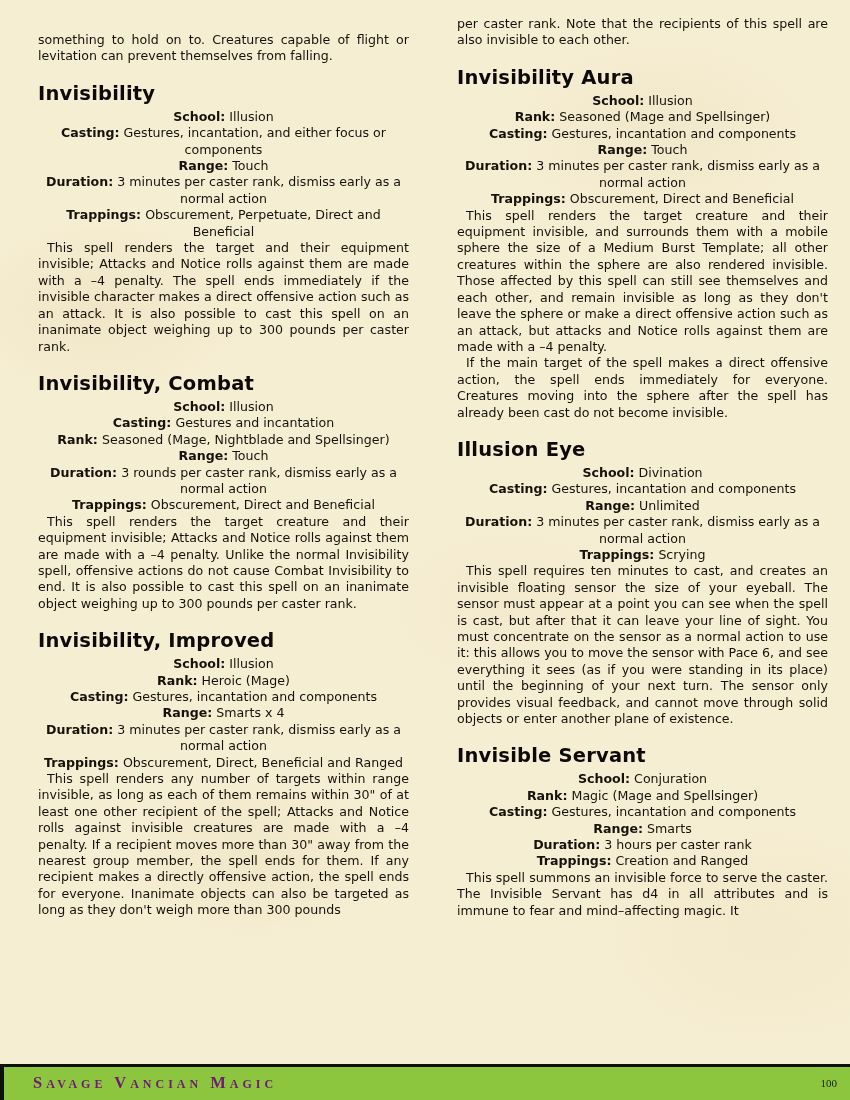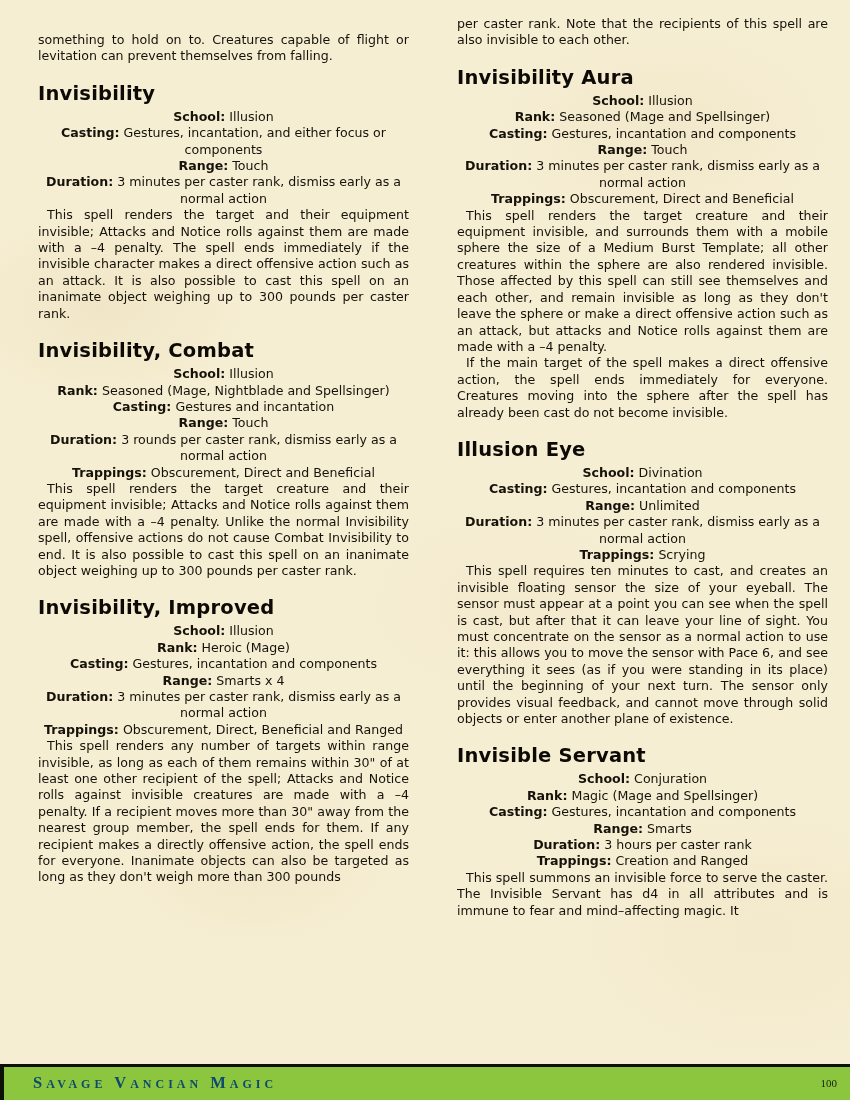--- a/index.html
+++ b/index.html
@@ -39,46 +39,47 @@
     border-left:4px solid #0e1106;
     display:flex;align-items:center;justify-content:space-between;
     padding:0 13px 2px 29px;
   }
   .footer-title{
     font-family:"Liberation Serif", serif;
     font-variant:small-caps;
     font-weight:600;
     font-size:16.5px;
     letter-spacing:4px;
-    color:#0c4a6e;
+    color:#701a75;
   }
   .footer-page{
     font-family:"Liberation Serif", serif;
     font-size:11px;
     color:#14230a;
   }
 </style>
 </head>
 <body>
 
 <div class="col col-left">
     <p class="para intro">something to hold on to. Creatures capable of flight or levitation can prevent themselves from falling.</p>
     <section class="spell">
       <h2 class="spell-title">Invisibility</h2>
       <div class="meta"><b>School:</b> <span>Illusion</span></div>
       <div class="meta"><b>Casting:</b> <span>Gestures, incantation, and either focus or components</span></div>
       <div class="meta"><b>Range:</b> <span>Touch</span></div>
       <div class="meta"><b>Duration:</b> <span>3 minutes per caster rank, dismiss early as a normal action</span></div>
+      <div class="meta"><b>Trappings:</b> <span>Obscurement, Perpetuate, Direct and Beneficial</span></div>
       <p class="para">This spell renders the target and their equipment invisible; Attacks and Notice rolls against them are made with a –4 penalty. The spell ends immediately if the invisible character makes a direct offensive action such as an attack. It is also possible to cast this spell on an inanimate object weighing up to 300 pounds per caster rank.</p>
     </section>
     <section class="spell">
       <h2 class="spell-title">Invisibility, Combat</h2>
       <div class="meta"><b>School:</b> <span>Illusion</span></div>
+      <div class="meta"><b>Casting:</b> <span>Gestures and incantation</span></div>
       <div class="meta"><b>Rank:</b> <span>Seasoned (Mage, Nightblade and Spellsinger)</span></div>
-      <div class="meta"><b>Casting:</b> <span>Gestures and incantation</span></div>
       <div class="meta"><b>Range:</b> <span>Touch</span></div>
       <div class="meta"><b>Duration:</b> <span>3 rounds per caster rank, dismiss early as a normal action</span></div>
       <div class="meta"><b>Trappings:</b> <span>Obscurement, Direct and Beneficial</span></div>
       <p class="para">This spell renders the target creature and their equipment invisible; Attacks and Notice rolls against them are made with a –4 penalty. Unlike the normal Invisibility spell, offensive actions do not cause Combat Invisibility to end. It is also possible to cast this spell on an inanimate object weighing up to 300 pounds per caster rank.</p>
     </section>
     <section class="spell">
       <h2 class="spell-title">Invisibility, Improved</h2>
       <div class="meta"><b>School:</b> <span>Illusion</span></div>
       <div class="meta"><b>Rank:</b> <span>Heroic (Mage)</span></div>
       <div class="meta"><b>Casting:</b> <span>Gestures, incantation and components</span></div>

